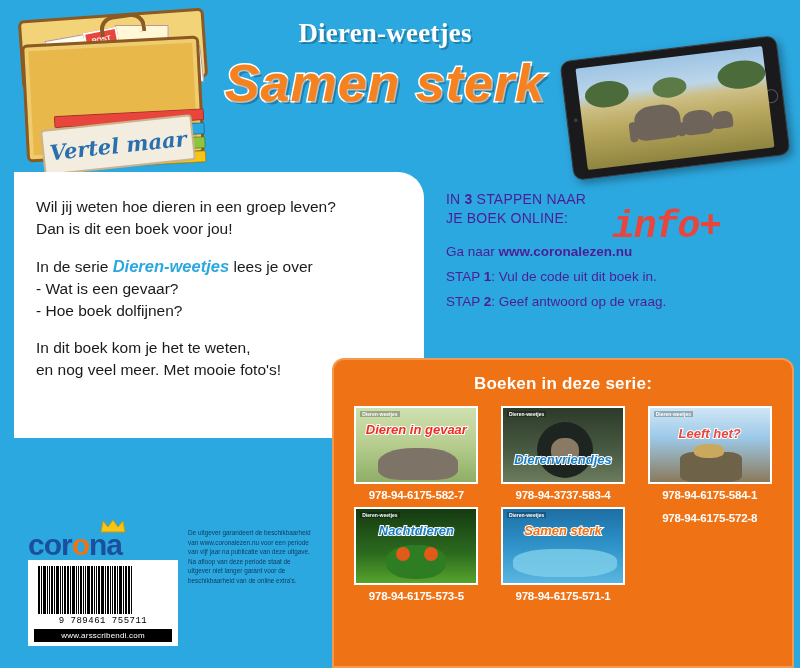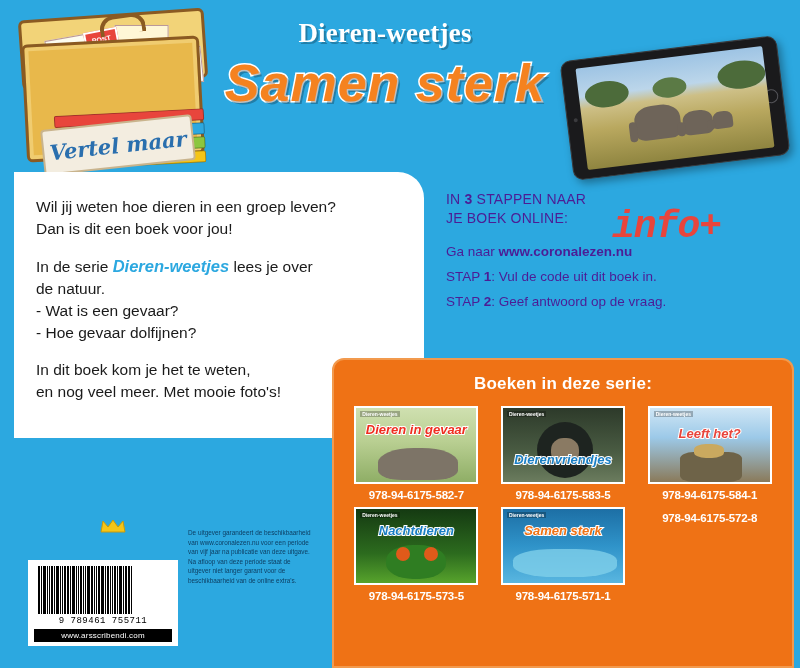--- a/index.html
+++ b/index.html
@@ -272,23 +272,22 @@
 </div>
 
 <div class="panel">
   <div class="panel-inner">
     <div class="p-text">Wil jij weten hoe dieren in een groep leven?</div>
     <div class="p-text">Dan is dit een boek voor jou!</div>
     <div class="p-gap"></div>
     <div class="p-text">
       <span>In de serie </span><span class="serie-name">Dieren-weetjes</span><span> lees je over</span>
     </div>
-    <div class="p-text">de natuur.</div>
     <div class="p-text">- Wat is een gevaar?</div>
-    <div class="p-text">- Hoe gevaar dolfijnen?</div>
+    <div class="p-text">- Hoe boek dolfijnen?</div>
     <div class="p-gap"></div>
     <div class="p-text">In dit boek kom je het te weten,</div>
     <div class="p-text">en nog veel meer. Met mooie foto's!</div>
   </div>
 </div>
 
 <div class="steps">
   <div class="steps-head">
     <span>IN </span><b>3</b><span> STAPPEN NAAR</span><br>
     <span>JE BOEK ONLINE:</span>
@@ -321,21 +320,21 @@
       <div class="isbn">978-94-6175-582-7</div>
     </div>
 
     <div class="cell">
       <div class="cover art-gorilla">
         <div class="kicker">Dieren-weetjes</div>
         <div class="blob" style="left:34px;top:14px;width:56px;height:56px;background:#1e2420;"></div>
         <div class="blob" style="left:48px;top:30px;width:28px;height:26px;background:#8a7a63;border-radius:45%;"></div>
         <div class="ctitle" style="top:44px;color:#1b7fc4;">Dierenvriendjes</div>
       </div>
-      <div class="isbn">978-94-6175-583-5</div>
+      <div class="isbn">978-94-3737-583-4</div>
     </div>
 
     <div class="cell">
       <div class="cover art-lizard">
         <div class="kicker">Dieren-weetjes</div>
         <div class="ctitle" style="top:18px;color:#e8453c;">Leeft het?</div>
         <div class="blob" style="left:30px;top:44px;width:62px;height:30px;background:#6e6348;border-radius:22%;"></div>
         <div class="blob" style="left:44px;top:36px;width:30px;height:14px;background:#caa95f;border-radius:40%;"></div>
       </div>
       <div class="isbn">978-94-6175-584-1</div>
@@ -367,20 +366,23 @@
 
   </div>
 </div>
 
 <div class="corona">
   <div class="crown">
     <svg width="26" height="14" viewBox="0 0 26 14">
       <path d="M1 13 L3 2 L8 8 L13 1 L18 8 L23 2 L25 13 Z" fill="#f5c518" stroke="#c79a0c" stroke-width="1"></path>
     </svg>
   </div>
+  <div class="corona-word">
+    <span>cor</span><span class="o2">o</span><span>na</span>
+  </div>
 </div>
 
 <div class="legal">De uitgever garandeert de beschikbaarheid van www.coronalezen.nu voor een periode van vijf jaar na publicatie van deze uitgave. Na afloop van deze periode staat de uitgever niet langer garant voor de beschikbaarheid van de online extra's.</div>
 
 <div class="barcode">
   <div class="bars">
     <i style="width:2px"></i>
       <i style="width:1px"></i>
       <i style="width:3px"></i>
       <i style="width:1px"></i>

